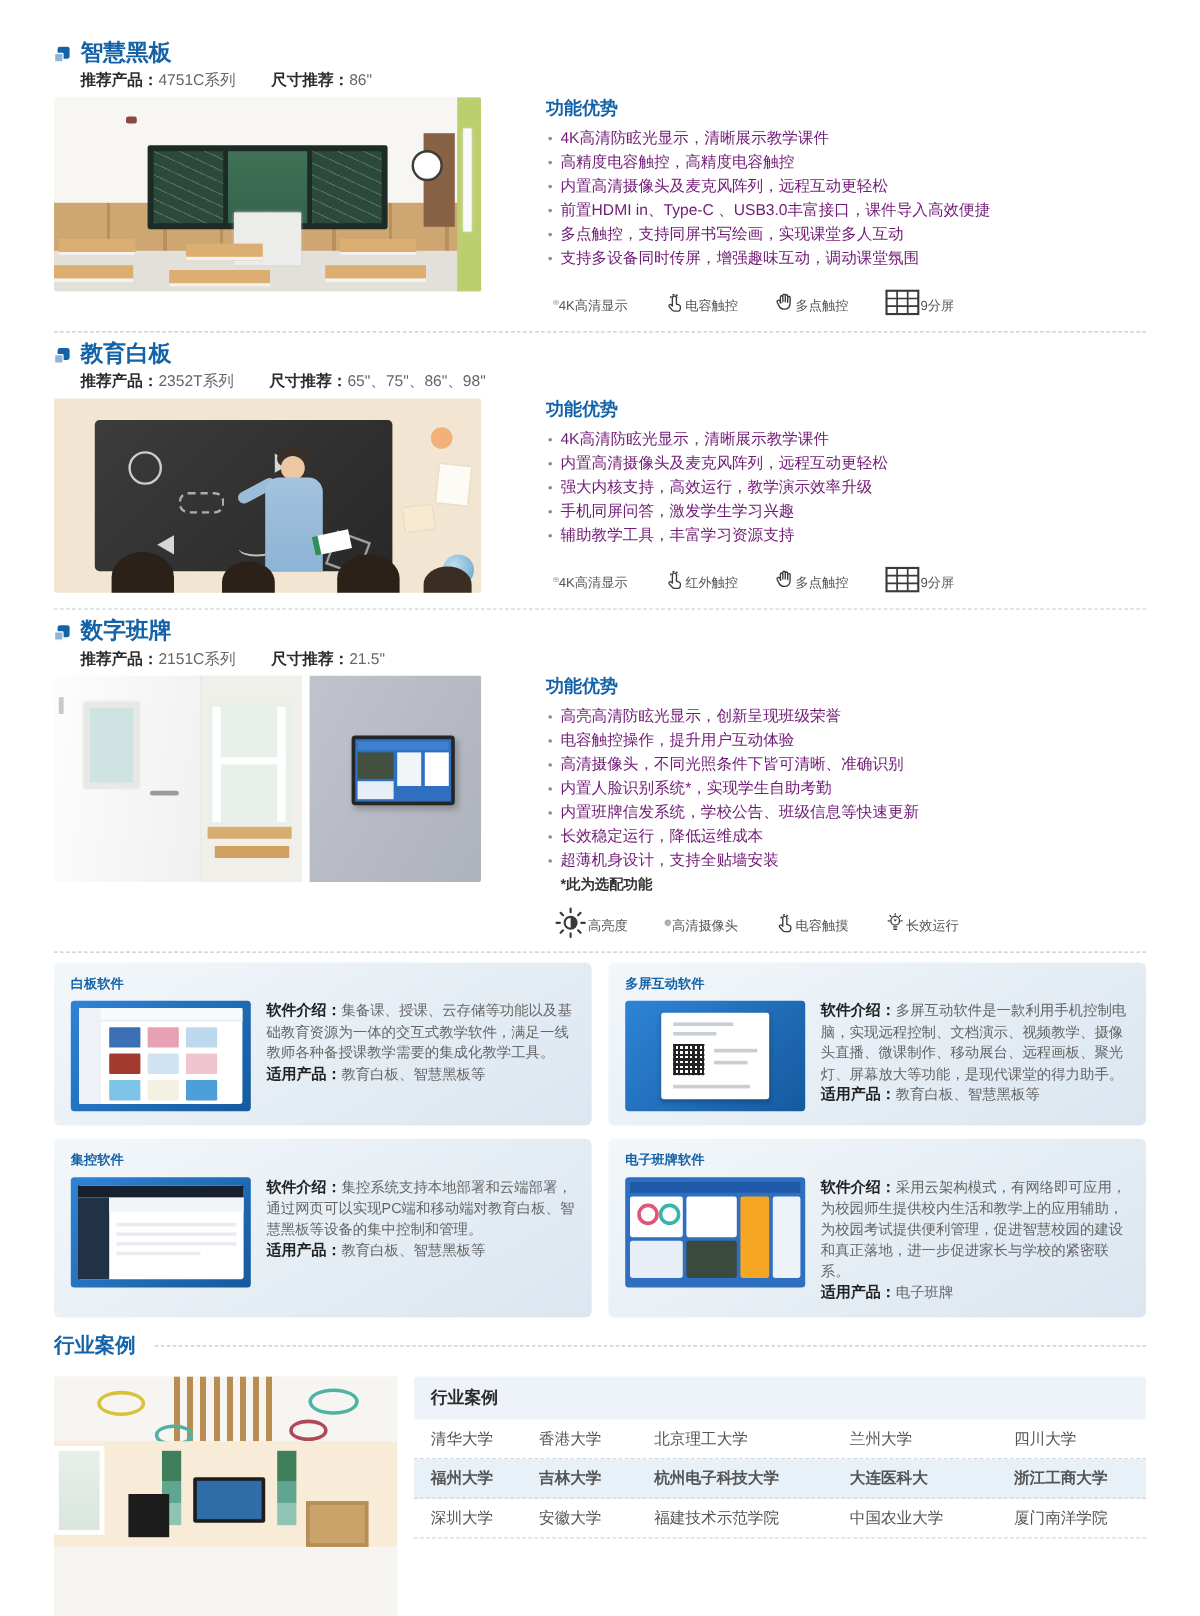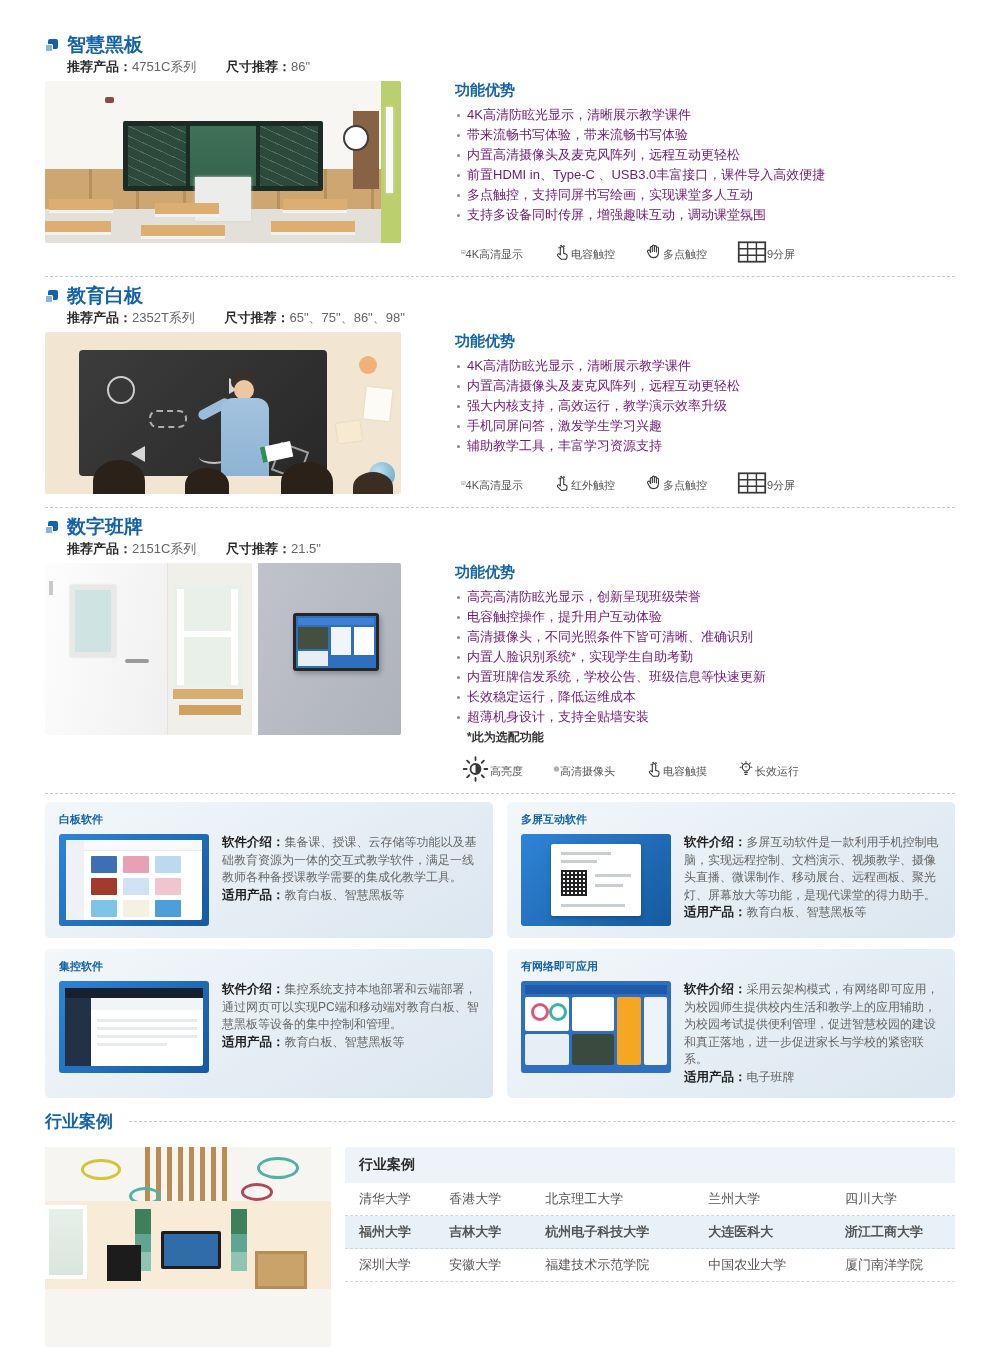--- a/index.html
+++ b/index.html
@@ -183,21 +183,21 @@
       <div class="desk" style="left:110px;top:122px;"></div>
       <div class="desk" style="left:238px;top:118px;"></div>
       <div class="desk" style="left:-18px;top:140px;width:84px;"></div>
       <div class="desk" style="left:96px;top:144px;width:84px;"></div>
       <div class="desk" style="left:226px;top:140px;width:84px;"></div>
     </div>
     <div class="features">
       <h3 class="feat-title">功能优势</h3>
       <ul class="feat">
         <li>4K高清防眩光显示，清晰展示教学课件</li>
-        <li>带来流畅书写体验，带来流畅书写体验</li>
+        <li>高精度电容触控，高精度电容触控</li>
         <li>内置高清摄像头及麦克风阵列，远程互动更轻松</li>
         <li>前置HDMI in、Type-C 、USB3.0丰富接口，课件导入高效便捷</li>
         <li>多点触控，支持同屏书写绘画，实现课堂多人互动</li>
         <li>支持多设备同时传屏，增强趣味互动，调动课堂氛围</li>
       </ul>
       <div class="badges">
         <div class="badge">
           <svg class="bicon" viewBox="0 0 36 26">
               <rect x="2" y="2" width="32" height="22" rx="4" fill="none" stroke="#3a3a3a" stroke-width="2.4"></rect>
               <text x="18" y="18.5" text-anchor="middle" font-size="12" font-weight="bold" font-style="italic" fill="#3a3a3a">4K</text>
@@ -456,21 +456,21 @@
         <div class="row" style="top:62px;width:70px;"></div>
       </div>
       <div class="card-text">
         <span class="b">软件介绍：</span><span>集控系统支持本地部署和云端部署，通过网页可以实现PC端和移动端对教育白板、智慧黑板等设备的集中控制和管理。</span><br>
         <span class="b">适用产品：</span><span>教育白板、智慧黑板等</span>
       </div>
     </div>
   </div>
 
   <div class="card">
-    <h3>有网络即可应用</h3>
+    <h3>电子班牌软件</h3>
     <div class="card-body">
       <div class="thumb th4">
         <div class="hd"></div>
         <div class="c1"></div>
         <div class="c2"></div>
         <div class="ring1"></div>
         <div class="ring2"></div>
         <div class="or"></div>
         <div class="rc"></div>
         <div class="p1"></div>

